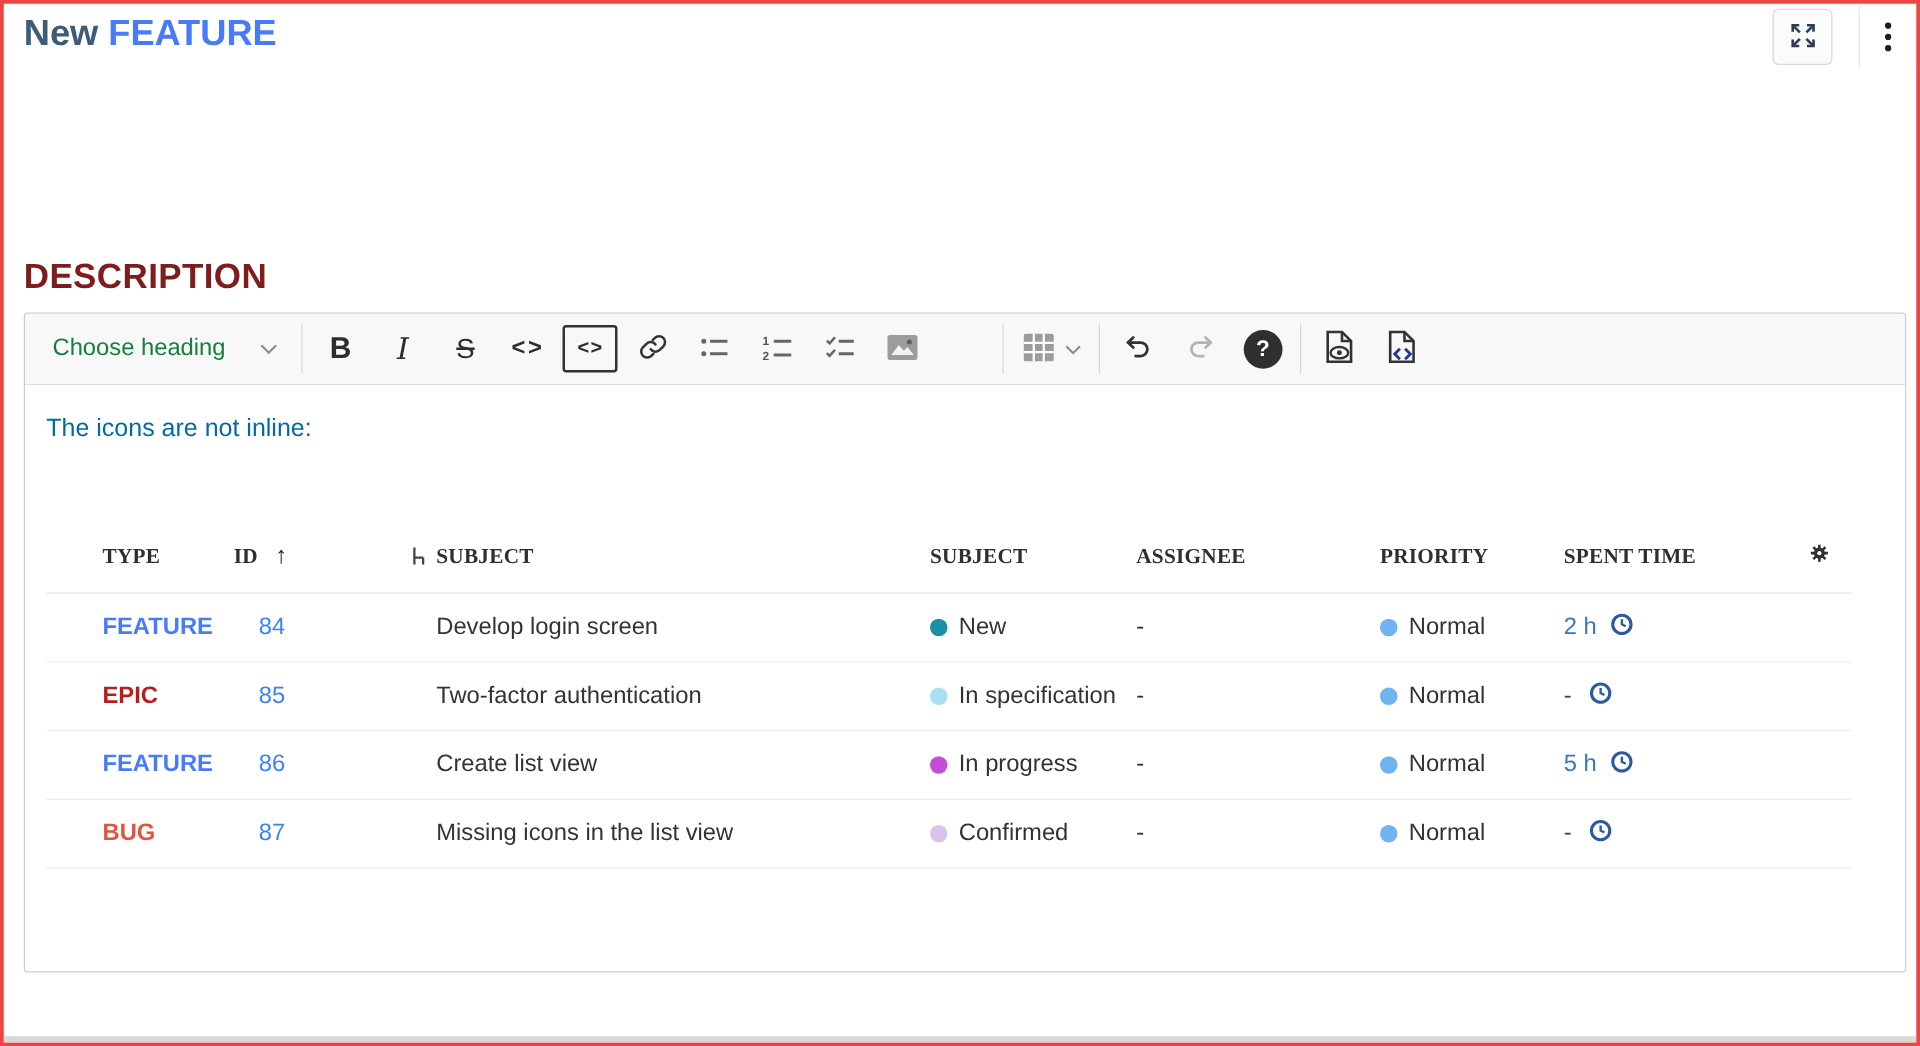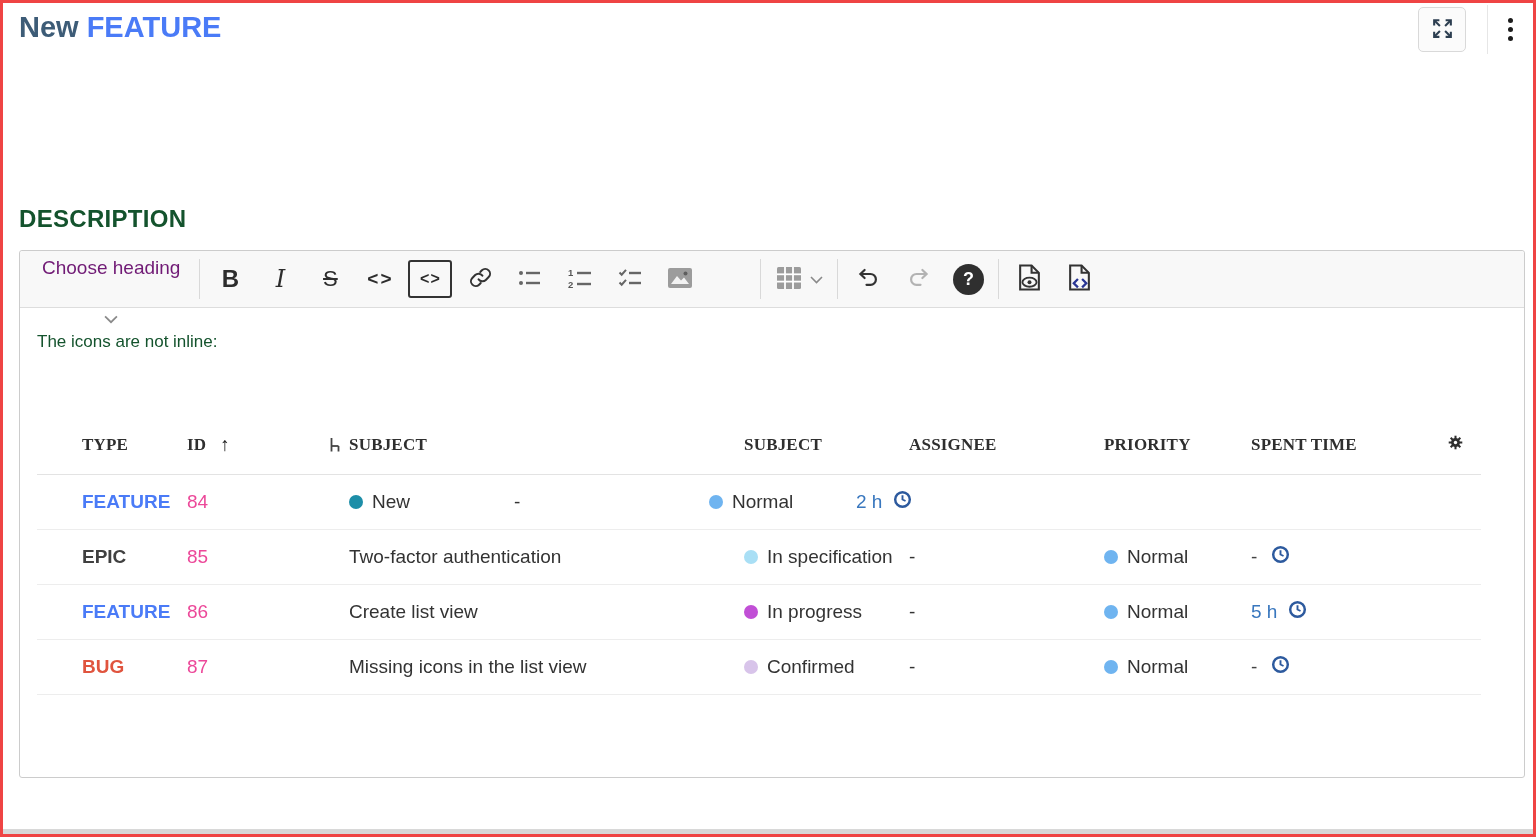--- a/index.html
+++ b/index.html
@@ -27,59 +27,59 @@
   .btn-kebab i { width:5px; height:5px; border-radius:50%; background:#1c1c1c; }
 
   
   .subject-field {
     position:absolute; left:15px; top:92px; width:1506px; height:57px;
     border:2px solid #1c4170; border-radius:2px; background:#fff;
     font-family:"Liberation Sans", sans-serif;
     font-size:22px; color:#333; padding:0 10px; outline:none;
   }
 
-  .desc-label { position:absolute; left:16px; top:202px; font-size:24px; font-weight:700; color:#14532d; letter-spacing:.3px; }
+  .desc-label { position:absolute; left:16px; top:202px; font-size:28px; font-weight:700; color:#7f1d1d; letter-spacing:.3px; }
 
   
   .editor { position:absolute; left:16px; top:247px; width:1506px; height:528px; border:1px solid #ccc; border-radius:3px; background:#fff; }
   .toolbar { height:57px; background:#f8f8f8; border-bottom:1px solid #ddd; display:flex; align-items:center; padding:0 8px; border-radius:3px 3px 0 0; }
-  .tb-heading { display:flex; align-items:center; gap:28px; color:#701a75; font-size:19px; padding:0 14px; height:44px; cursor:pointer; background:transparent; border:none;flex-direction:column; }
+  .tb-heading { display:flex; align-items:center; gap:28px; color:#15803d; font-size:19px; padding:0 14px; height:44px; cursor:pointer; background:transparent; border:none; }
   .tb-sep { width:1px; height:40px; background:#d9d9d9; margin:0 5px; flex:none; }
   .tb-btn { width:50px; height:44px; display:flex; align-items:center; justify-content:center; background:transparent; border:none; cursor:pointer; color:#333; flex:none; }
   .tb-btn.tb-active { width:44px; height:38px; border:2px solid #333; border-radius:3px; margin:0 3px; }
   .tb-btn.tb-table { width:66px; gap:8px; }
   .tb-btn.tb-disabled { cursor:default; }
   .glyph-bold   { font-size:24px; font-weight:800; color:#2d2d2d; }
   .glyph-italic { font-family:"DejaVu Serif", serif; font-style:italic; font-size:24px; color:#2d2d2d; }
   .glyph-strike { font-size:22px; text-decoration:line-through; color:#2d2d2d; }
   .glyph-code   { font-size:19px; font-weight:700; letter-spacing:2px; color:#2d2d2d; }
   .glyph-code-block { font-size:16px; font-weight:700; letter-spacing:1px; color:#2d2d2d; }
   .glyph-quote  { font-family:"DejaVu Serif", serif; font-size:48px; line-height:10px; height:24px; color:#6f6f6f; overflow:hidden; }
   .help-circle  { width:31px; height:31px; border-radius:50%; background:#2f2f2f; color:#fff; font-size:18px; font-weight:700; display:flex; align-items:center; justify-content:center; }
 
   .editor-content { position:relative; height:470px; }
-  .ed-paragraph { position:absolute; left:17px; top:24px; font-size:17px; color:#14532d; }
+  .ed-paragraph { position:absolute; left:17px; top:24px; font-size:20px; color:#0369a1; }
 
   
   .wp-widget { position:absolute; left:17px; top:108px; width:1444px; cursor:pointer; }
   .wp-row { display:flex; align-items:center; height:55px; border-bottom:1px solid #ededed; font-size:19px; color:#333; }
   .wp-row.wp-header { height:59px; font-size:17px; font-weight:700; border-bottom:1px solid #e3e3e3; color:#2f2f2f; letter-spacing:.2px;font-family:Liberation Serif, serif; }
   .c-type     { width:150px; padding-left:45px; flex:none; }
   .c-id       { width:162px; flex:none; display:flex; align-items:center; gap:14px; }
   .c-subject  { width:395px; flex:none; display:flex; align-items:center; }
   .c-status   { width:165px; flex:none; display:flex; align-items:center; gap:9px; }
   .c-assignee { width:195px; flex:none; }
   .c-priority { width:147px; flex:none; display:flex; align-items:center; gap:9px; }
   .c-spent    { width:178px; flex:none; display:flex; align-items:center; gap:11px; }
   .c-gear     { flex:1; display:flex; justify-content:center; align-items:center; }
   .hier-icon  { margin-left:-20px; margin-right:7px; display:flex; }
   .sort-arrow { font-size:19px; font-weight:400; color:#222; }
   .dot { width:14px; height:14px; border-radius:50%; flex:none; }
   .wp-type-label { font-weight:700; }
-  .wp-id { color:#ec4899; }
+  .wp-id { color:#3b82f6;margin-left:20px; }
   .spent-val { min-width:9px; }
 
   .caption-bar {
     position:absolute; left:17px; top:405px; width:1444px; height:44px;
     background:#f4f4f4; display:flex; align-items:center; justify-content:center;
     font-size:18px; color:#777;
   }
 
   .bottom-strip { position:absolute; left:0; right:0; bottom:0; height:5px; background:#d8d8d8; }
 </style>
@@ -325,41 +325,44 @@
                 </svg>
             </span>
           </div>
         </div>
 
         <div class="wp-row">
           <div class="c-type"><span class="wp-type-label" style="color: rgb(74, 123, 247);">FEATURE</span></div>
           <div class="c-id">
               <span class="wp-id">84</span>
             </div>
+          <div class="c-subject">
+              <span>Develop login screen</span>
+            </div>
           <div class="c-status">
               <span class="dot" style="background-color: rgb(29, 142, 168);"></span>
               <span>New</span>
             </div>
           <div class="c-assignee"><span>-</span></div>
           <div class="c-priority">
               <span class="dot" style="background-color: rgb(111, 180, 240);"></span>
               <span>Normal</span>
             </div>
           <div class="c-spent">
               <span class="spent-val" style="color: rgb(57, 119, 190); text-align: right;">2 h</span>
               <span><svg width="19" height="19" viewBox="0 0 20 20" fill="none">
                   <circle cx="10" cy="10" r="7.7" stroke="#2d5a9e" stroke-width="2.6"></circle>
                   <path d="M10 5.6 V10 L13.2 11.6" stroke="#2d5a9e" stroke-width="2"></path>
                 </svg></span>
             </div>
           <div class="c-gear"></div>
         </div>
 
         <div class="wp-row">
-          <div class="c-type"><span class="wp-type-label" style="color: #404040;">EPIC</span></div>
+          <div class="c-type"><span class="wp-type-label" style="color: #b91c1c;">EPIC</span></div>
           <div class="c-id">
               <span class="wp-id">85</span>
             </div>
           <div class="c-subject">
               <span>Two-factor authentication</span>
             </div>
           <div class="c-status">
               <span class="dot" style="background-color: rgb(169, 223, 245);"></span>
               <span>In specification</span>
             </div>

